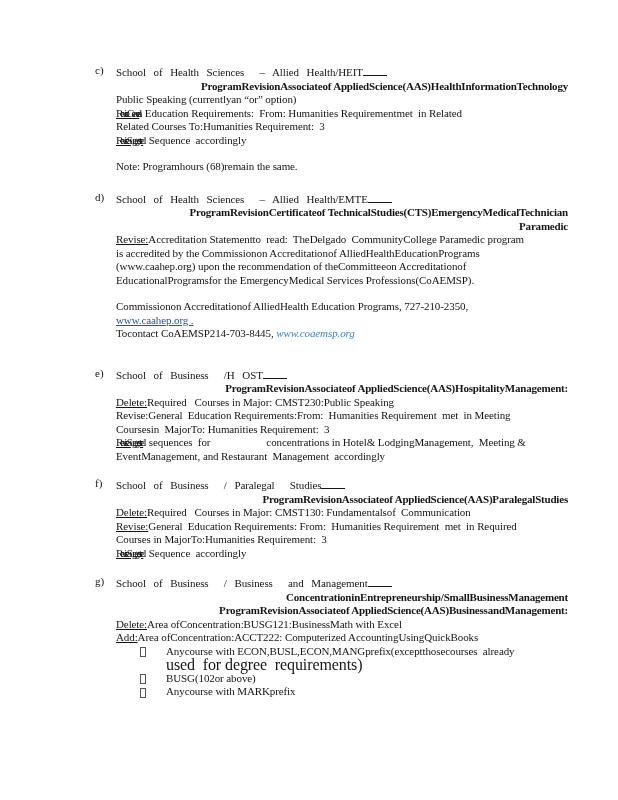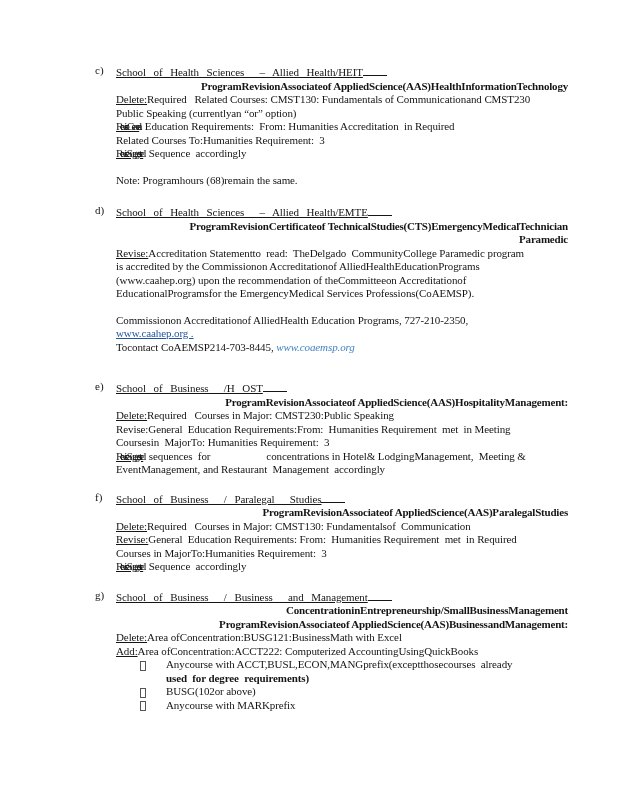--- a/index.html
+++ b/index.html
@@ -7,50 +7,49 @@
     width:618px;height:800px;background:#ffffff;overflow:hidden;
     font-family:"Liberation Serif", serif;
     color:#151515;
   }
   .page{box-sizing:border-box;width:618px;height:800px;padding:64px 50px 0 95px;}
   .sec{display:flex;align-items:flex-start;}
   .slabel{flex:none;width:21px;font-size:11px;line-height:13.5px;}
   .scontent{flex:1;min-width:0;}
   .line{font-size:11px;line-height:13.5px;white-space:pre-wrap;letter-spacing:-0.1px;}
   .heading{word-spacing:5px;}
-  .ht{text-decoration:underline;text-align:right;}
+  .ht{text-align:right;}
   .tail{display:inline-block;width:24px;height:11px;border-bottom:1px solid #151515;vertical-align:baseline;}
   .bold{font-weight:bold;letter-spacing:-0.2px;text-align:right;}
   .u{text-decoration:underline;}
   .smash{letter-spacing:-0.29em;text-decoration:underline;margin-right:3px;}
   .gap{display:inline-block;width:56px;}
   .link{color:#2456A0;text-decoration:underline;cursor:pointer;}
   .link2{color:#4080C4;cursor:pointer;font-style:italic;}
   .blank{height:13px;}
   .blt{position:relative;padding-left:71px;font-size:11px;line-height:13.5px;white-space:pre-wrap;letter-spacing:-0.1px;}
   .bsq{position:absolute;left:45px;top:2.5px;width:4px;height:8px;border:1px solid #555;display:inline-block;}
-  .blt-cont{padding-left:71px;font-size:11px;line-height:13.5px;white-space:pre-wrap;letter-spacing:-0.1px;font-weight:bold;}
+  .blt-cont{padding-left:71px;font-size:16px;line-height:13.5px;white-space:pre-wrap;letter-spacing:-0.1px;}
   .sp-cd{height:17px;}
   .sp-de{height:26px;}
   .sp-ef{height:14px;}
   .sp-fg{height:15px;}
 </style>
 </head>
 <body>
 
 <div class="page">
 
   <div class="sec">
     <span class="slabel">c)</span>
     <div class="scontent">
       <div class="line heading"><span class="ht">School of Health Sciences  – Allied Health/HEIT</span><span class="tail"></span></div>
       <div class="line bold">ProgramRevisionAssociateof AppliedScience(AAS)HealthInformationTechnology</div>
-      <div class="line"><span class="u">Delete:</span><span>Required   Related Courses: CMST130: Fundamentals of Communicationand CMST230</span></div>
       <div class="line">Public Speaking (currentlyan “or” option)</div>
-      <div class="line"><span class="smash">Revise:General</span><span> Education Requirements:  From: Humanities Accreditation  in Required</span></div>
+      <div class="line"><span class="smash">Revise:General</span><span> Education Requirements:  From: Humanities Requirementmet  in Related</span></div>
       <div class="line">Related Courses To:Humanities Requirement:  3</div>
       <div class="line"><span class="smash">Revise:Suggested</span><span> Sequence  accordingly</span></div>
       <div class="blank"></div>
       <div class="line">Note: Programhours (68)remain the same.</div>
     </div>
   </div>
 
   <div class="sp-cd"></div>
 
   <div class="sec">
@@ -105,18 +104,18 @@
     <span class="slabel">g)</span>
     <div class="scontent">
       <div class="line heading"><span class="ht">School of Business  / Business  and Management</span><span class="tail"></span></div>
       <div class="line bold">ConcentrationinEntrepreneurship/SmallBusinessManagement</div>
       <div class="line bold">ProgramRevisionAssociateof AppliedScience(AAS)BusinessandManagement:</div>
       <div class="line"><span class="u">Delete:</span><span>Area ofConcentration:BUSG121:BusinessMath with Excel</span></div>
       <div class="line"><span class="u">Add:</span><span>Area ofConcentration:ACCT222: Computerized AccountingUsingQuickBooks</span></div>
     </div>
   </div>
 
-  <div class="blt"><span class="bsq"></span><span>Anycourse with ACCT,BUSL,ECON,MANGprefix(exceptthosecourses  already</span></div>
+  <div class="blt"><span class="bsq"></span><span>Anycourse with ECON,BUSL,ECON,MANGprefix(exceptthosecourses  already</span></div>
   <div class="blt-cont">used  for degree  requirements)</div>
   <div class="blt"><span class="bsq"></span><span>BUSG(102or above)</span></div>
   <div class="blt"><span class="bsq"></span><span>Anycourse with MARKprefix</span></div>
 
 </div>
 
 </body></html>

